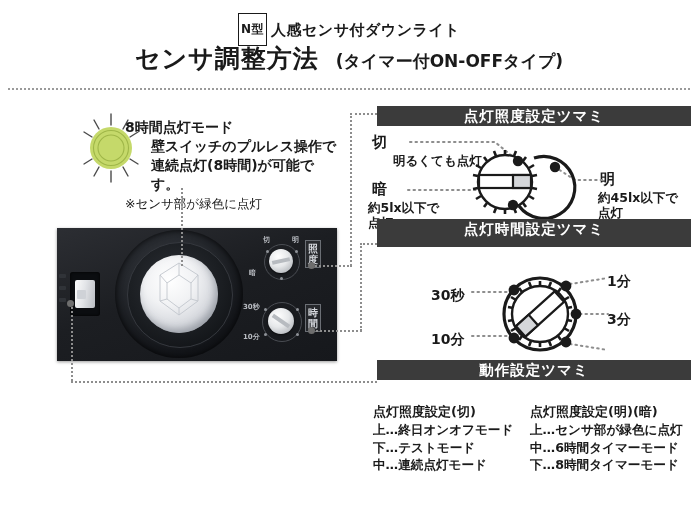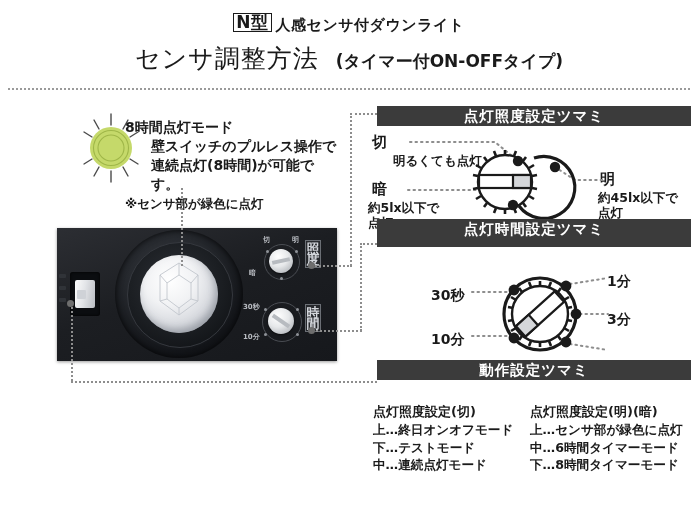--- a/index.html
+++ b/index.html
@@ -10,37 +10,37 @@
     color:#1a1a1a;
     overflow:hidden;
     position:relative;
   }
   #root{position:relative;width:698px;height:512px;}
 
   
   .header{position:absolute;left:0;top:0;width:698px;height:88px;}
   .hdr-line1{position:absolute;left:0;top:13px;width:698px;text-align:center;
     font-size:15px;font-weight:bold;letter-spacing:.5px;white-space:nowrap;}
-  .ntype{display:inline-block;border:1.5px solid #1a1a1a;padding:1px 2px;
-    font-size:17px;font-weight:bold;line-height:15px;vertical-align:2px;margin-right:4px;}
+  .ntype{display:inline-block;border:1.5px solid #1a1a1a;padding:8px 2px;
+    font-size:12px;font-weight:bold;line-height:15px;vertical-align:2px;margin-right:4px;}
   .hdr-line2{position:absolute;left:0;top:42px;width:698px;text-align:center;white-space:nowrap;}
-  .hdr-main{font-size:25px;font-weight:normal;letter-spacing:1px;}
+  .hdr-main{font-size:25px;font-weight:bold;letter-spacing:1px;}
   .hdr-sub{font-size:17px;font-weight:bold;letter-spacing:0px;margin-left:17px;}
 
   .divider{position:absolute;left:8px;top:88px;width:682px;height:0;
     border-top:2px dotted #9a9a9a;}
 
   
   .sun{position:absolute;left:76px;top:112px;width:70px;height:72px;}
   .sun svg{display:block;}
 
   .mode-block{position:absolute;left:125px;top:118px;width:215px;}
   .mode-title{font-size:14px;font-weight:bold;line-height:19px;}
   .mode-l{font-size:14px;font-weight:bold;line-height:19px;padding-left:26px;}
-  .mode-note{font-size:12.5px;font-weight:bold;line-height:19px;}
+  .mode-note{font-size:12.5px;font-weight:normal;line-height:19px;}
 
   
   .device{position:absolute;left:57px;top:228px;width:280px;height:133px;
     background:linear-gradient(160deg,#2c2e33 0%,#1c1e22 45%,#16181c 100%);
     box-shadow:0 1px 3px rgba(0,0,0,.4);}
   .dev-bezel{position:absolute;left:58px;top:2px;width:128px;height:128px;border-radius:50%;
     background:radial-gradient(circle at 44% 38%,#3a3d43 0%,#25282d 42%,#121418 70%,#0d0f12 100%);
     box-shadow:inset 0 0 6px rgba(0,0,0,.8);}
   .dev-bezel2{position:absolute;left:12px;top:12px;width:104px;height:104px;border-radius:50%;
     background:radial-gradient(circle at 45% 40%,#2e3137 0%,#1b1e22 55%,#0b0d10 100%);
@@ -60,21 +60,21 @@
   .sw-tick{width:7px;height:4px;background:#303338;margin-bottom:8px;border-radius:1px;}
 
   .knob{position:absolute;border-radius:50%;
     background:radial-gradient(circle at 38% 32%,#ffffff 0%,#e6e8ea 45%,#9fa3a9 100%);
     box-shadow:0 1px 2px rgba(0,0,0,.6);}
   .knob .slot{position:absolute;background:#b7bbc0;}
   .knob-ring{position:absolute;border:1px solid #4a4d53;border-radius:50%;}
   .knob-dot{position:absolute;width:3px;height:3px;border-radius:50%;background:#8e9298;}
   .dev-lbl{position:absolute;color:#b9bcc2;font-size:7px;font-weight:bold;white-space:nowrap;}
   .dev-vlabel{position:absolute;width:14px;border:1px solid #6b6f75;color:#d4d7dc;
-    font-size:13px;font-weight:bold;text-align:center;line-height:11px;padding:2px 0;
+    font-size:10px;font-weight:bold;text-align:center;line-height:11px;padding:2px 0;
     background:rgba(255,255,255,.06);}
 
   
   .panel-bar{position:absolute;background:#3b3b3b;color:#ffffff;
     font-size:14.5px;font-weight:bold;text-align:center;line-height:20px;
     letter-spacing:1px;}
 
   .lbl{position:absolute;white-space:nowrap;}
   .lbl-big{font-size:15px;font-weight:bold;line-height:18px;}
   .lbl-sm{font-size:12.5px;font-weight:bold;line-height:16px;}

